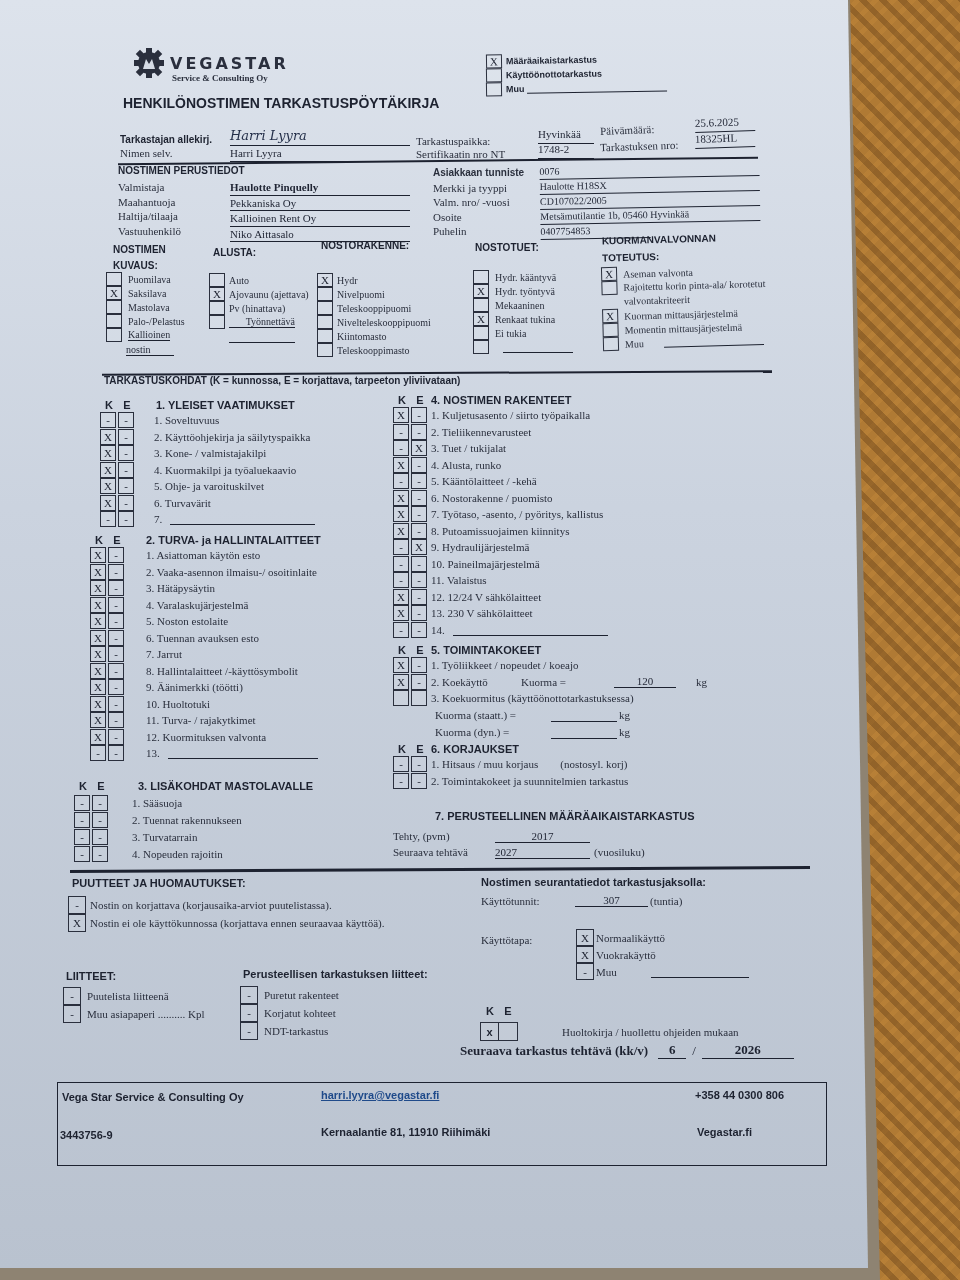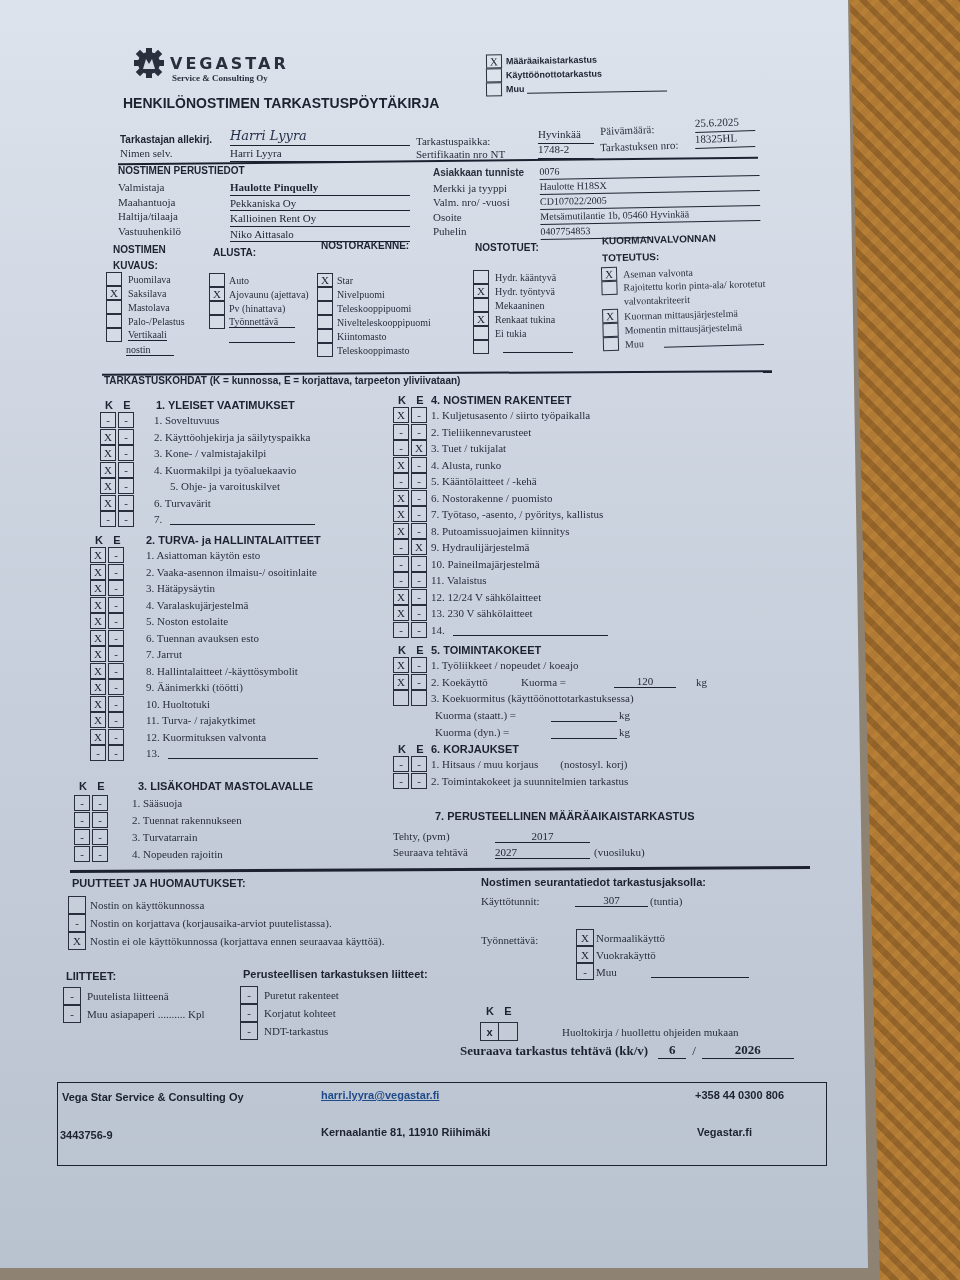--- a/index.html
+++ b/index.html
@@ -145,51 +145,51 @@
     <div class="row" style="position:relative;height:14px;">
         <span class="box" style="height:14px;"></span>
         <span class="txt" style="font-size:10px;">Mastolava</span>
       </div>
     <div class="row" style="position:relative;height:14px;">
         <span class="box" style="height:14px;"></span>
         <span class="txt" style="font-size:10px;">Palo-/Pelastus</span>
       </div>
     <div class="row" style="position:relative;height:14px;">
         <span class="box" style="height:14px;"></span>
-        <span class="txt uline" style="font-size:10px;">Vertikaali</span>
+        <span class="txt uline" style="font-size:10px;">Kallioinen</span>
       </div>
     <div class="val uline" style="margin-left:20px;font-size:10px;width:48px;margin-top:2px;">nostin</div>
   </div>
 
   <div class="abs sans" style="left:213px;top:247px;font-size:10px;">ALUSTA:</div>
   <div class="abs" style="left:209px;top:273px;">
     <div class="row" style="position:relative;height:14px;">
         <span class="box" style="height:14px;"></span>
         <span class="txt" style="font-size:10px;margin-left:4px;">Auto</span>
       </div>
     <div class="row" style="position:relative;height:14px;">
         <span class="box" style="height:14px;">X</span>
         <span class="txt" style="font-size:10px;margin-left:4px;">Ajovaunu (ajettava)</span>
       </div>
     <div class="row" style="position:relative;height:14px;">
         <span class="box" style="height:14px;"></span>
         <span class="txt" style="font-size:10px;margin-left:4px;">Pv (hinattava)</span>
       </div>
     <div class="row" style="position:relative;height:14px;">
         <span class="box" style="height:14px;"></span>
-        <span class="txt uline" style="font-size:10px;margin-left:4px;width:66px;">Työnnettävä</span>
+        <span class="txt uline" style="font-size:10px;margin-left:4px;width:66px;text-align:right;">Työnnettävä</span>
       </div>
     <div class="uline" style="margin-left:20px;width:66px;height:14px;"></div>
   </div>
 
   <div class="abs sans" style="left:321px;top:240px;font-size:10px;">NOSTORAKENNE:</div>
   <div class="abs" style="left:317px;top:273px;">
     <div class="row" style="position:relative;height:14px;">
         <span class="box" style="height:14px;">X</span>
-        <span class="txt" style="font-size:10px;margin-left:4px;">Star</span>
+        <span class="txt" style="font-size:10px;margin-left:4px;">Hydr</span>
       </div>
     <div class="row" style="position:relative;height:14px;">
         <span class="box" style="height:14px;"></span>
         <span class="txt" style="font-size:10px;margin-left:4px;">Nivelpuomi</span>
       </div>
     <div class="row" style="position:relative;height:14px;">
         <span class="box" style="height:14px;"></span>
         <span class="txt" style="font-size:10px;margin-left:4px;">Teleskooppipuomi</span>
       </div>
     <div class="row" style="position:relative;height:14px;">
@@ -288,21 +288,21 @@
           <span class="txt" style="margin-left:20px;">3. Kone- / valmistajakilpi</span>
         </div>
       <div class="row" style="position:relative;">
           <span class="box">X</span>
           <span class="box" style="margin-left:2px;">-</span>
           <span class="txt" style="margin-left:20px;">4. Kuormakilpi ja työaluekaavio</span>
         </div>
       <div class="row" style="position:relative;">
           <span class="box">X</span>
           <span class="box" style="margin-left:2px;">-</span>
-          <span class="txt" style="margin-left:36px;text-align:center;">5. Ohje- ja varoituskilvet</span>
+          <span class="txt" style="margin-left:20px;text-align:center;">5. Ohje- ja varoituskilvet</span>
         </div>
       <div class="row" style="position:relative;">
           <span class="box">X</span>
           <span class="box" style="margin-left:2px;">-</span>
           <span class="txt" style="margin-left:20px;">6. Turvavärit</span>
         </div>
       <div class="row" style="position:relative;">
           <span class="box">-</span>
           <span class="box" style="margin-left:2px;">-</span>
           <span class="txt" style="margin-left:20px;">7.</span>
@@ -558,24 +558,20 @@
       <span class="val uline" style="width:95px;">2027</span>
       <span class="lbl" style="margin-left:4px;">(vuosiluku)</span>
     </div>
   </div>
 
   <div class="hline" style="left:70px;top:868px;width:740px;height:2.5px;transform:rotate(-0.3deg);"></div>
 
   <div class="abs sec-title" style="left:72px;top:877px;">PUUTTEET JA HUOMAUTUKSET:</div>
   <div class="abs" style="left:68px;top:896px;">
     <div class="row" style="position:relative;height:18px;">
-        <span class="box" style="width:18px;height:18px;"></span>
-        <span class="txt" style="margin-left:4px;">Nostin on käyttökunnossa</span>
-      </div>
-    <div class="row" style="position:relative;height:18px;">
         <span class="box" style="width:18px;height:18px;">-</span>
         <span class="txt" style="margin-left:4px;">Nostin on korjattava (korjausaika-arviot puutelistassa).</span>
       </div>
     <div class="row" style="position:relative;height:18px;">
         <span class="box" style="width:18px;height:18px;">X</span>
         <span class="txt" style="margin-left:4px;">Nostin ei ole käyttökunnossa (korjattava ennen seuraavaa käyttöä).</span>
       </div>
   </div>
 
   <div class="abs sec-title" style="left:66px;top:970px;">LIITTEET:</div>
@@ -605,21 +601,21 @@
         <span class="txt" style="margin-left:6px;">NDT-tarkastus</span>
       </div>
   </div>
 
   <div class="abs sec-title" style="left:481px;top:876px;">Nostimen seurantatiedot tarkastusjaksolla:</div>
   <div class="abs" style="left:481px;top:894px;display:flex;align-items:center;">
     <span class="lbl" style="width:94px;">Käyttötunnit:</span>
     <span class="val uline" style="width:73px;text-align:center;">307</span>
     <span class="lbl" style="margin-left:2px;">(tuntia)</span>
   </div>
-  <div class="abs lbl" style="left:481px;top:934px;">Työnnettävä:</div>
+  <div class="abs lbl" style="left:481px;top:934px;">Käyttötapa:</div>
   <div class="abs" style="left:576px;top:929px;">
     <div class="row" style="position:relative;height:17px;">
         <span class="box" style="width:18px;height:17px;">X</span>
         <span class="txt" style="margin-left:2px;">Normaalikäyttö</span>
       </div>
     <div class="row" style="position:relative;height:17px;">
         <span class="box" style="width:18px;height:17px;">X</span>
         <span class="txt" style="margin-left:2px;">Vuokrakäyttö</span>
       </div>
     <div class="row" style="position:relative;height:17px;">

